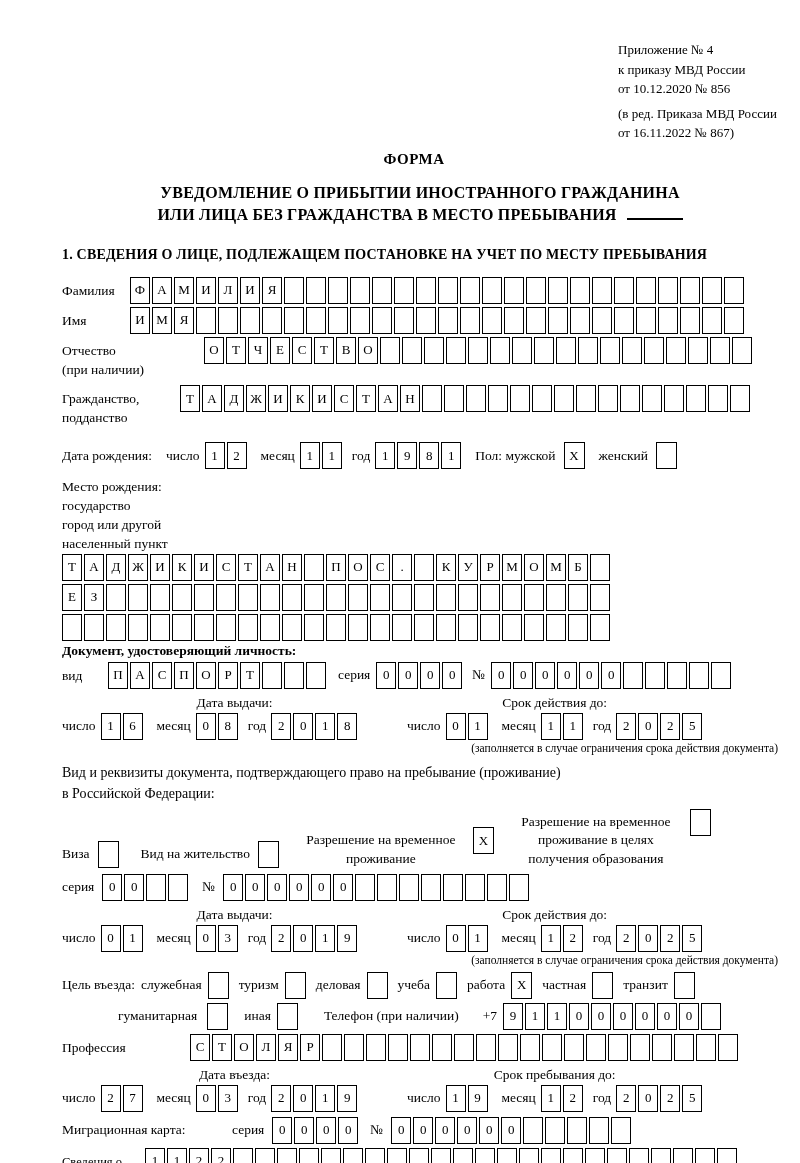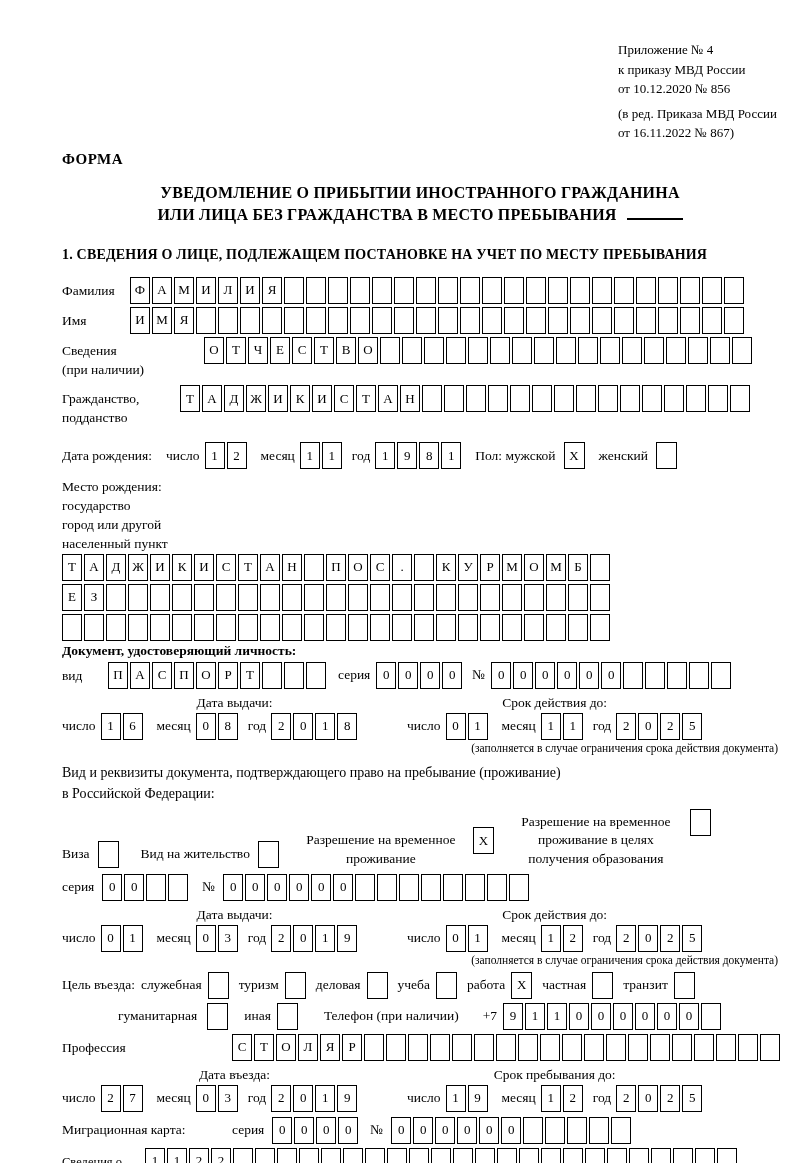--- a/index.html
+++ b/index.html
@@ -1,20 +1,20 @@
 <!DOCTYPE html>
 <html><head>
 <meta charset="utf-8">
 <style>
   html,body{margin:0;padding:0;background:#fff;}
   .page{width:800px;height:1163px;background:#fff;color:#000;overflow:hidden;box-sizing:border-box;
         padding:40px 22px 0 62px;font-family:"Liberation Serif","DejaVu Serif",serif;font-size:13.5px;}
   .appendix{margin-left:556px;font-size:13px;line-height:1.5;}
   .appendix .rev{margin-top:5px;}
-  .forma{font-weight:bold;text-align:left;padding-right:12px;font-size:15px;margin-top:8px;letter-spacing:.5px;}
+  .forma{font-weight:bold;text-align:center;padding-right:12px;font-size:15px;margin-top:8px;letter-spacing:.5px;}
   .title{text-align:center;font-weight:bold;font-size:16px;line-height:1.4;margin-top:14px;letter-spacing:.2px;}
   .blank{display:inline-block;width:56px;border-bottom:2px solid #000;height:.9em;margin-left:10px;}
   .section{font-weight:bold;font-size:14px;margin-top:20px;letter-spacing:.2px;}
   .frow{display:flex;align-items:flex-start;margin-top:3px;}
   .frow.vc{align-items:center;}
   .flabel{flex:0 0 auto;line-height:1.4;padding-top:5px;}
   .w-surname{width:68px;}
   .w-patr{width:142px;}
   .w-citiz{width:118px;}
   .w-place{width:142px;}
@@ -132,21 +132,21 @@
         <span class="cell"></span>
         <span class="cell"></span>
         <span class="cell"></span>
         <span class="cell"></span>
         <span class="cell"></span>
       </div>
   </div>
 
   <div class="frow">
     <div class="flabel w-patr">
-      <div>Сведения</div>
+      <div>Отчество</div>
       <div>(при наличии)</div>
     </div>
     <div class="cells">
         <span class="cell">О</span>
         <span class="cell">Т</span>
         <span class="cell">Ч</span>
         <span class="cell">Е</span>
         <span class="cell">С</span>
         <span class="cell">Т</span>
         <span class="cell">В</span>
@@ -541,21 +541,21 @@
         <span class="cell">0</span>
         <span class="cell">0</span>
         <span class="cell">0</span>
         <span class="cell">0</span>
         <span class="cell">0</span>
         <span class="cell">0</span>
         <span class="cell"></span>
       </div>
   </div>
 
-  <div class="frow" style="margin-top:4px;gap:42px;">
+  <div class="frow" style="margin-top:4px;">
     <div class="flabel w-prof">Профессия</div>
     <div class="cells">
         <span class="cell">С</span>
         <span class="cell">Т</span>
         <span class="cell">О</span>
         <span class="cell">Л</span>
         <span class="cell">Я</span>
         <span class="cell">Р</span>
         <span class="cell"></span>
         <span class="cell"></span>

